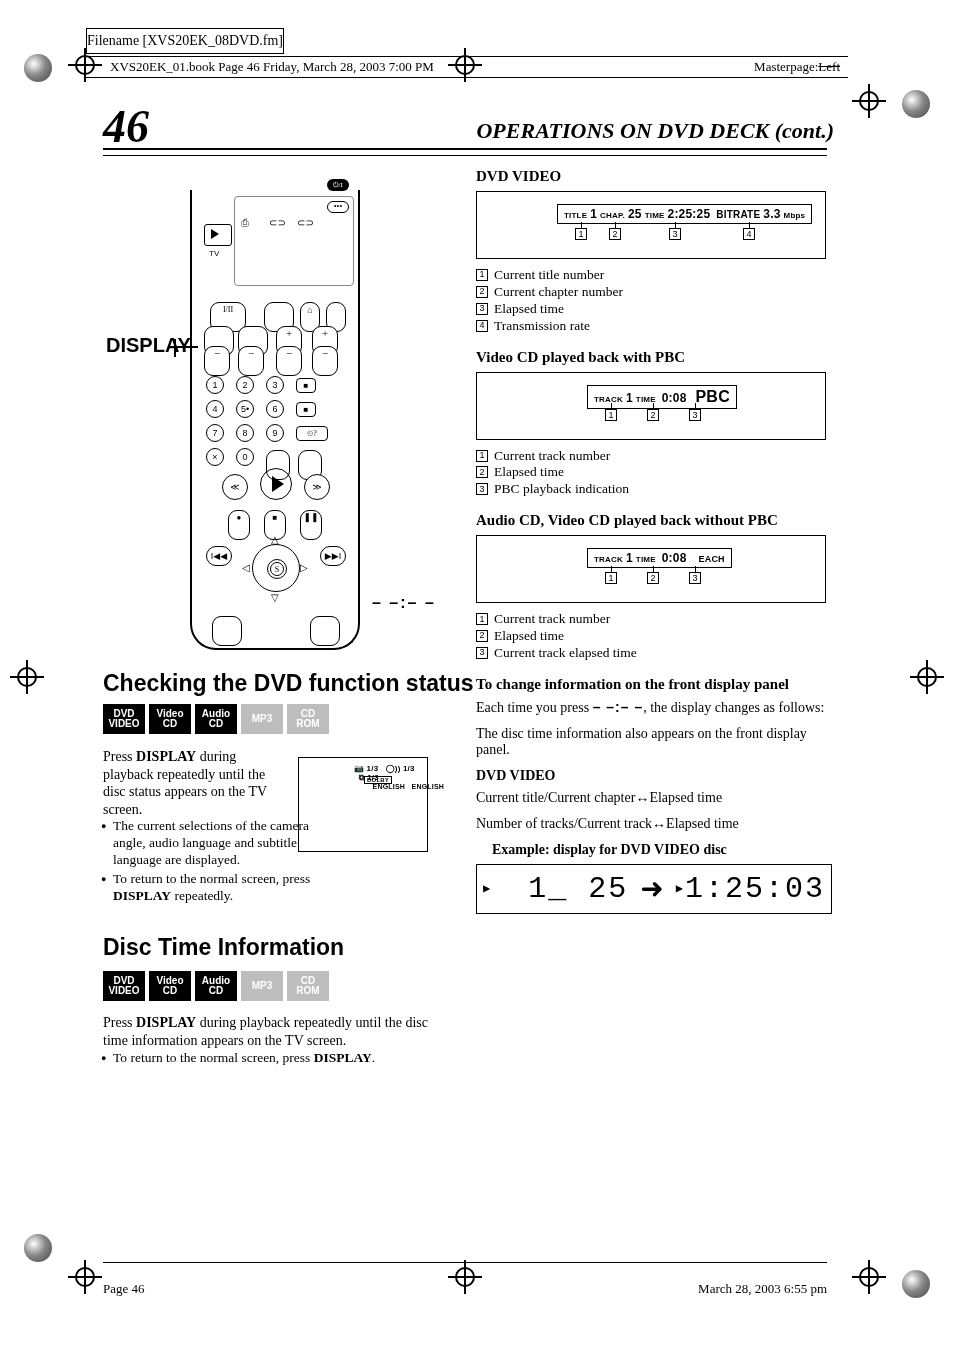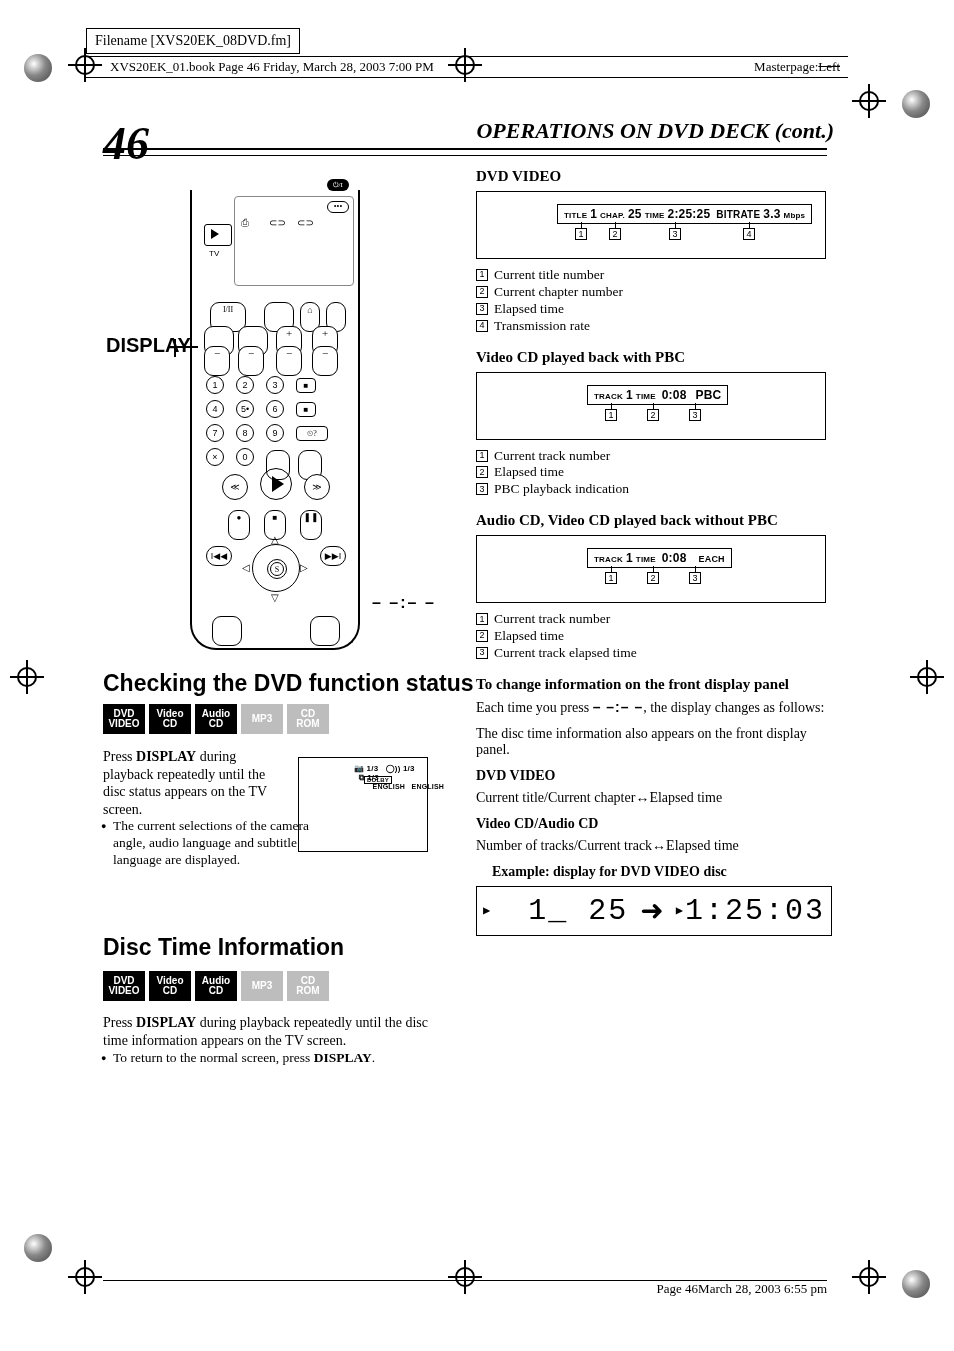--- a/index.html
+++ b/index.html
@@ -28,42 +28,42 @@
   }
   .grayball {
     position: absolute; width: 28px; height: 28px; border-radius: 50%;
     background: radial-gradient(circle at 35% 35%, #fff, #888 45%, #444 100%);
   }
 
   .filename-box {
     position: absolute;
     left: 86px; top: 28px;
     border: 1px solid #000;
-    padding: 4px 8px;
+    padding: 4px 0;
     font-size: 14px;
   }
   .bookline-wrap {
     position: absolute;
     left: 86px; top: 56px;
     width: 762px; height: 22px;
     border-top: 1px solid #000;
     border-bottom: 1px solid #000;
     font-size: 13px;
     display: flex;
     justify-content: space-between;
     align-items: center;
     padding: 0 8px;
   }
   .bookline-wrap .left { margin-left: 16px; }
   .masterpage { font-size: 13px; }
   .masterpage .strike { text-decoration: line-through; }
 
   .page-number {
     position: absolute;
-    left: 103px; top: 117px;
+    left: 103px; top: 100px;
     font-style: italic;
     font-size: 46px;
     font-weight: bold;
   }
   .section-title {
     position: absolute;
     right: 120px; top: 118px;
     font-style: italic;
     font-weight: bold;
     font-size: 22px;
@@ -201,22 +201,22 @@
     flex:1; height:100%; display:flex; align-items:center; justify-content:flex-end;
     font-family: "Courier New", monospace; font-size: 30px; letter-spacing: 2px;
     padding-right: 6px;
   }
   .seg.first::before { content:"\25B6"; font-size:12px; margin-right:auto; margin-left:6px; }
   .bigarrow { font-size:28px; }
 
   .footer {
     position: absolute; left: 103px; bottom: 54px; width: 724px;
     border-top: 1px solid #000;
-    display:flex; justify-content:flex-end;
-    font-size: 13px; padding-top: 0;
+    display:flex; justify-content:space-between;
+    font-size: 13px; padding-top: 18px;
   }
 
   
   .remote .screen { position:absolute; left:42px; top:6px; width:120px; height:90px; border:1px solid #888; border-radius:4px; }
   .remote .tvicon { position:absolute; left:12px; top:34px; width:28px; height:22px; border:1.5px solid #000; border-radius:3px; }
   .remote .tvicon::after { content:"TV"; position:absolute; left:4px; top:24px; font-size:8px; font-family:Arial,sans-serif; }
   .remote .tvicon .play { position:absolute; left:6px; top:4px; border-left:8px solid #000; border-top:5px solid transparent; border-bottom:5px solid transparent; }
   .remote .pill { position:absolute; border:1px solid #000; border-radius:9px; height:30px; background:#fff; }
   .remote .rnd { position:absolute; border:1px solid #000; border-radius:50%; width:18px; height:18px; font-size:9px; font-family:Arial,sans-serif; display:flex; align-items:center; justify-content:center; background:#fff; }
   .remote .sq { position:absolute; border:1px solid #000; border-radius:4px; width:20px; height:15px; background:#fff; font-size:8px; display:flex; align-items:center; justify-content:center; }
@@ -363,20 +363,21 @@
   <div class="badge off">
       <span>CD</span>
       <span>ROM</span>
     </div>
 </div>
 <div class="para para1">
   <span>Press </span><b>DISPLAY</b><span> during playback repeatedly until the disc status appears on the TV screen.</span>
 </div>
 <ul class="bullets1">
   <li>The current selections of the camera angle, audio language and subtitle language are displayed.</li>
+  <li><span>To return to the normal screen, press <b>DISPLAY</b> repeatedly.</span></li>
 </ul>
 
 <div class="osd-box">
   <div class="osd-row">
     <span>📷</span> <span>1/3</span>
     &nbsp;&nbsp;<span>◯))</span> <span>1/3</span>
     &nbsp;&nbsp;<span>⧉</span> <span>1/3</span>
   </div>
   <div class="osd-row" style="top:18px; left:18px; font-size:7px;">
     <span style="border:1px solid #000; padding:0 2px; font-size:6px;">DOLBY</span>
@@ -446,21 +447,21 @@
         <span class="n">4</span>
         <span>Transmission rate</span>
       </div>
   </div>
 
   <div class="rhead">Video CD played back with PBC</div>
   <div class="displaybox narrow">
     <div class="lcd">
       <span style="font-size:8px;">TRACK</span> <span style="font-size:12px;">1</span>
       <span style="font-size:8px;">TIME</span>&nbsp; <span style="font-size:12px;">0:08</span>
-      &nbsp;&nbsp;<span style="font-size:12px;">PBC</span>
+      &nbsp;&nbsp;<span style="font-size:16px;">PBC</span>
     </div>
     <div class="callrow narrow">
         <div class="callnum">1</div>
         <div class="callnum">2</div>
         <div class="callnum">3</div>
       </div>
   </div>
   <div class="legend">
     <div>
         <span class="n">1</span>
@@ -508,21 +509,20 @@
   <div style="margin-bottom:10px;">
     <span>Each time you press </span><b class="dash">– –:– –</b><span>, the display changes as follows:</span>
   </div>
   <div style="margin-bottom:10px;">The disc time information also appears on the front display panel.</div>
 
   <div class="rhead" style="font-size:14px;">DVD VIDEO</div>
   <div style="margin-bottom:10px;">
     <span>Current title/Current chapter</span><span class="arrow-lr"></span><span>Elapsed time</span>
   </div>
 
-  <div class="rhead" style="font-size:14px;">Video CD/Audio CD</div>
   <div style="margin-bottom:10px;">
     <span>Number of tracks/Current track</span><span class="arrow-lr"></span><span>Elapsed time</span>
   </div>
 
   <div class="rhead" style="font-size:14px;margin-left:16px;">Example: display for DVD VIDEO disc</div>
   <div class="example-row">
     <div class="seg first">1_ 25</div>
     <div class="bigarrow">➜</div>
     <div class="seg first">1:25:03</div>
   </div>

